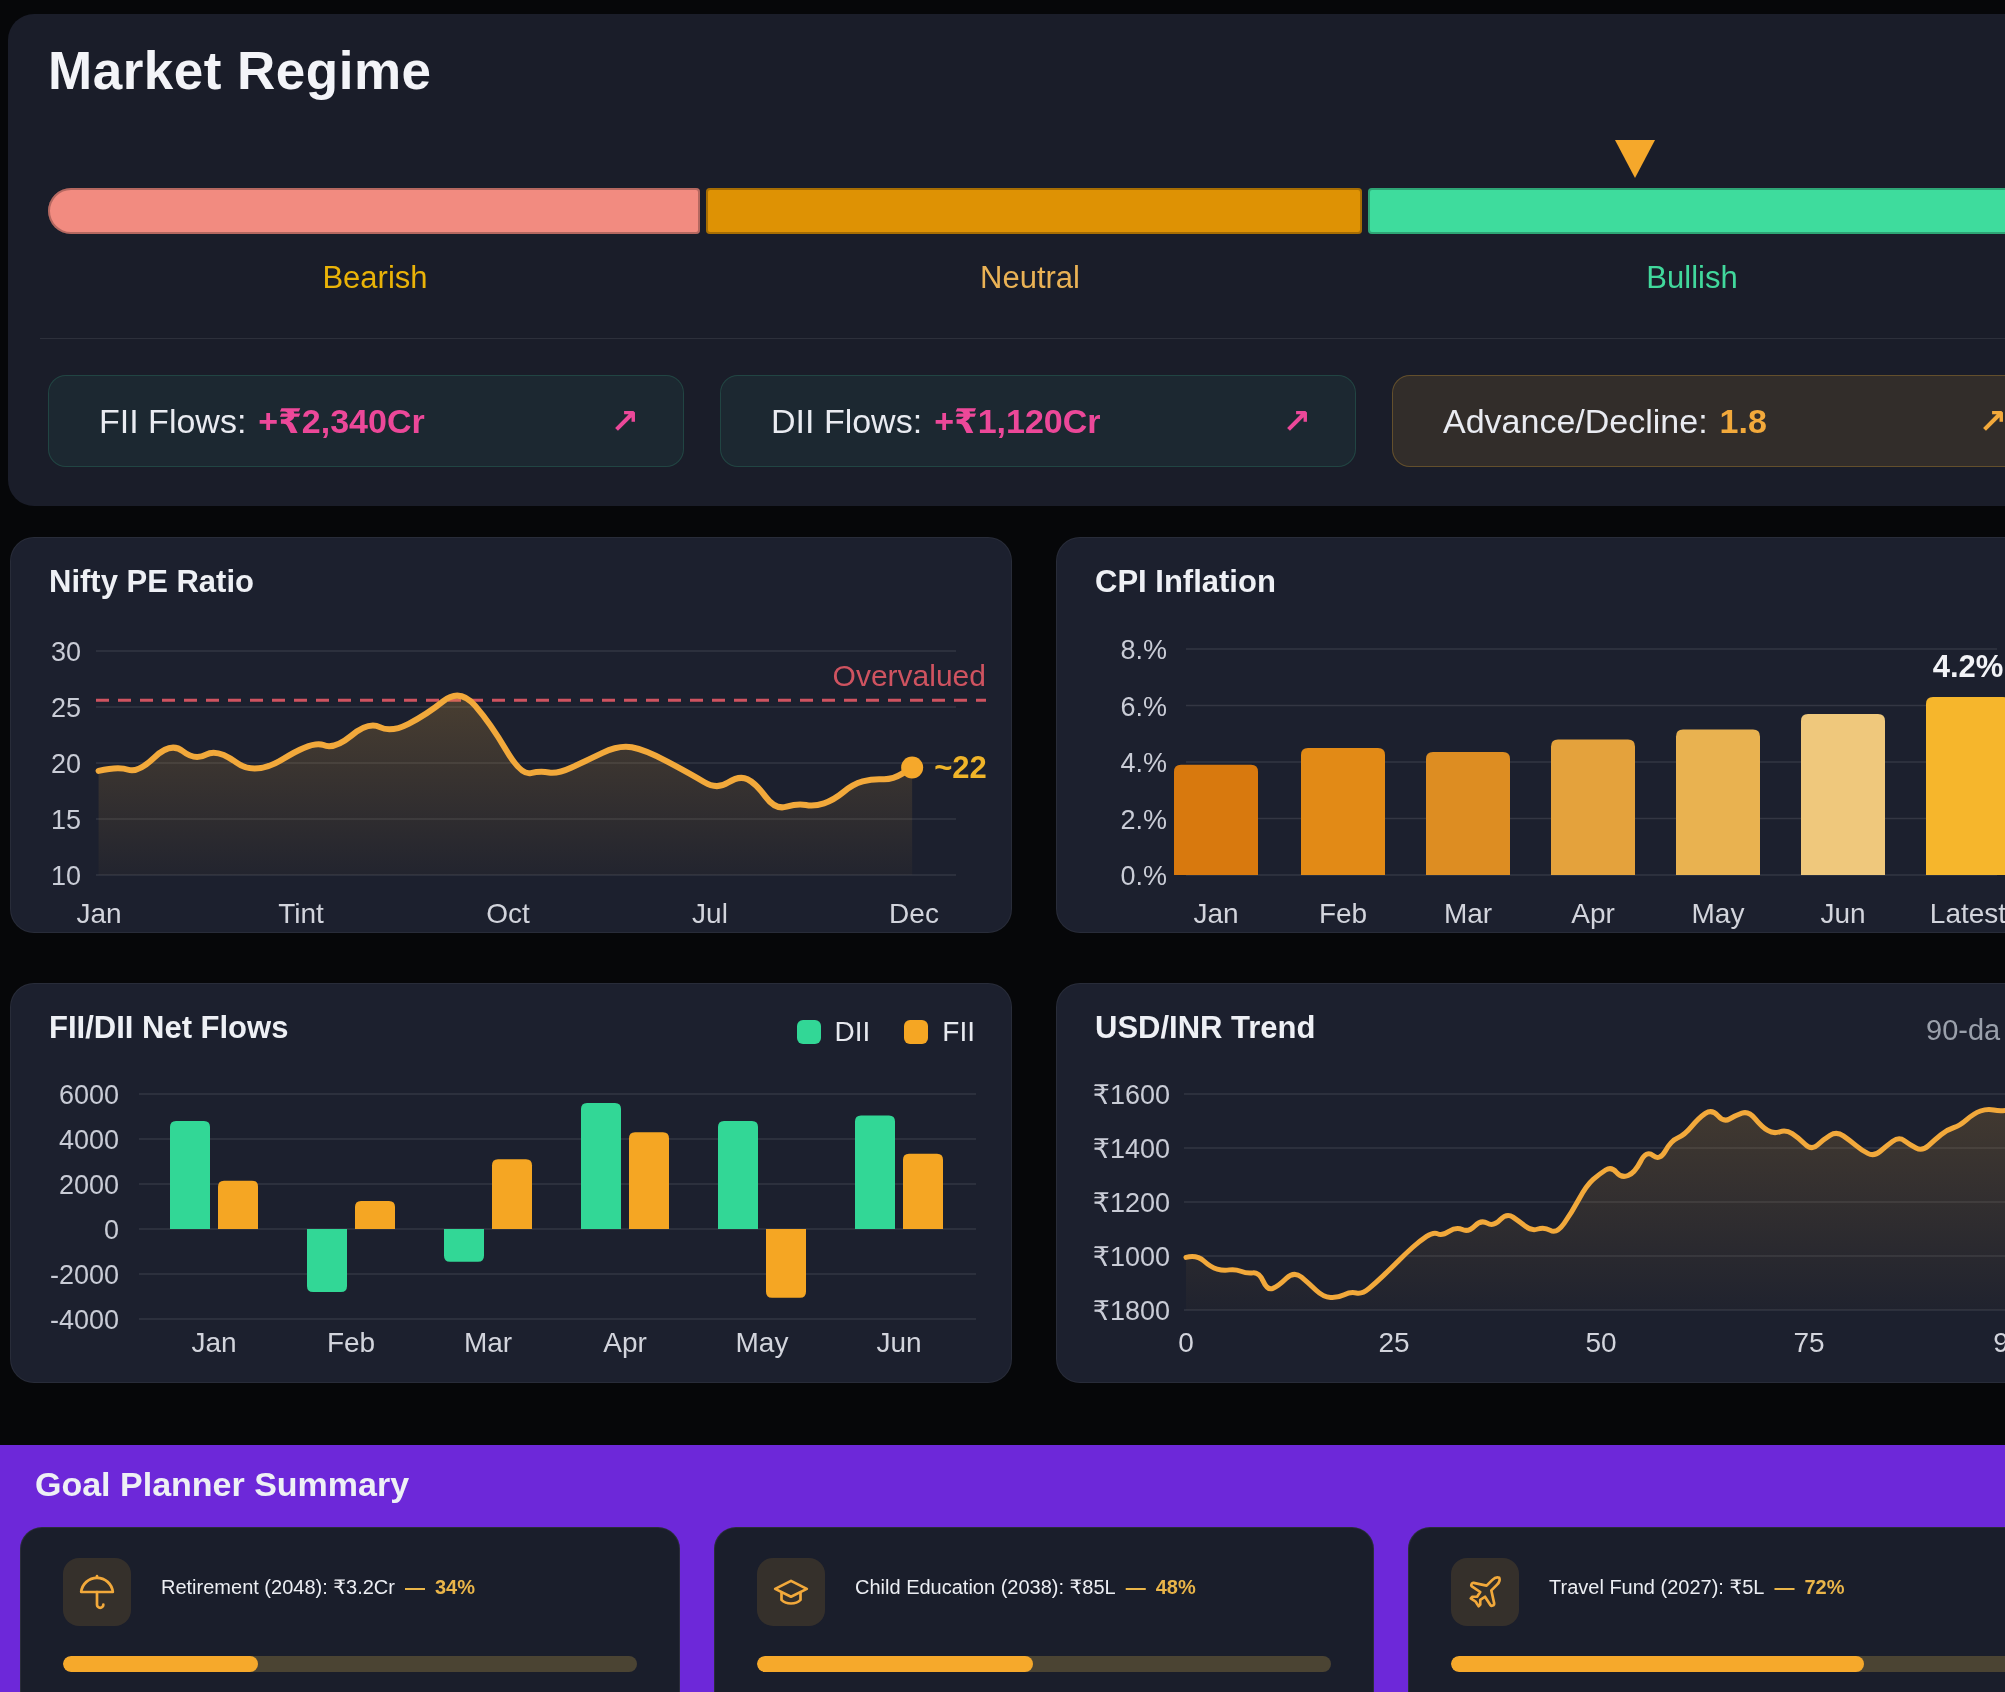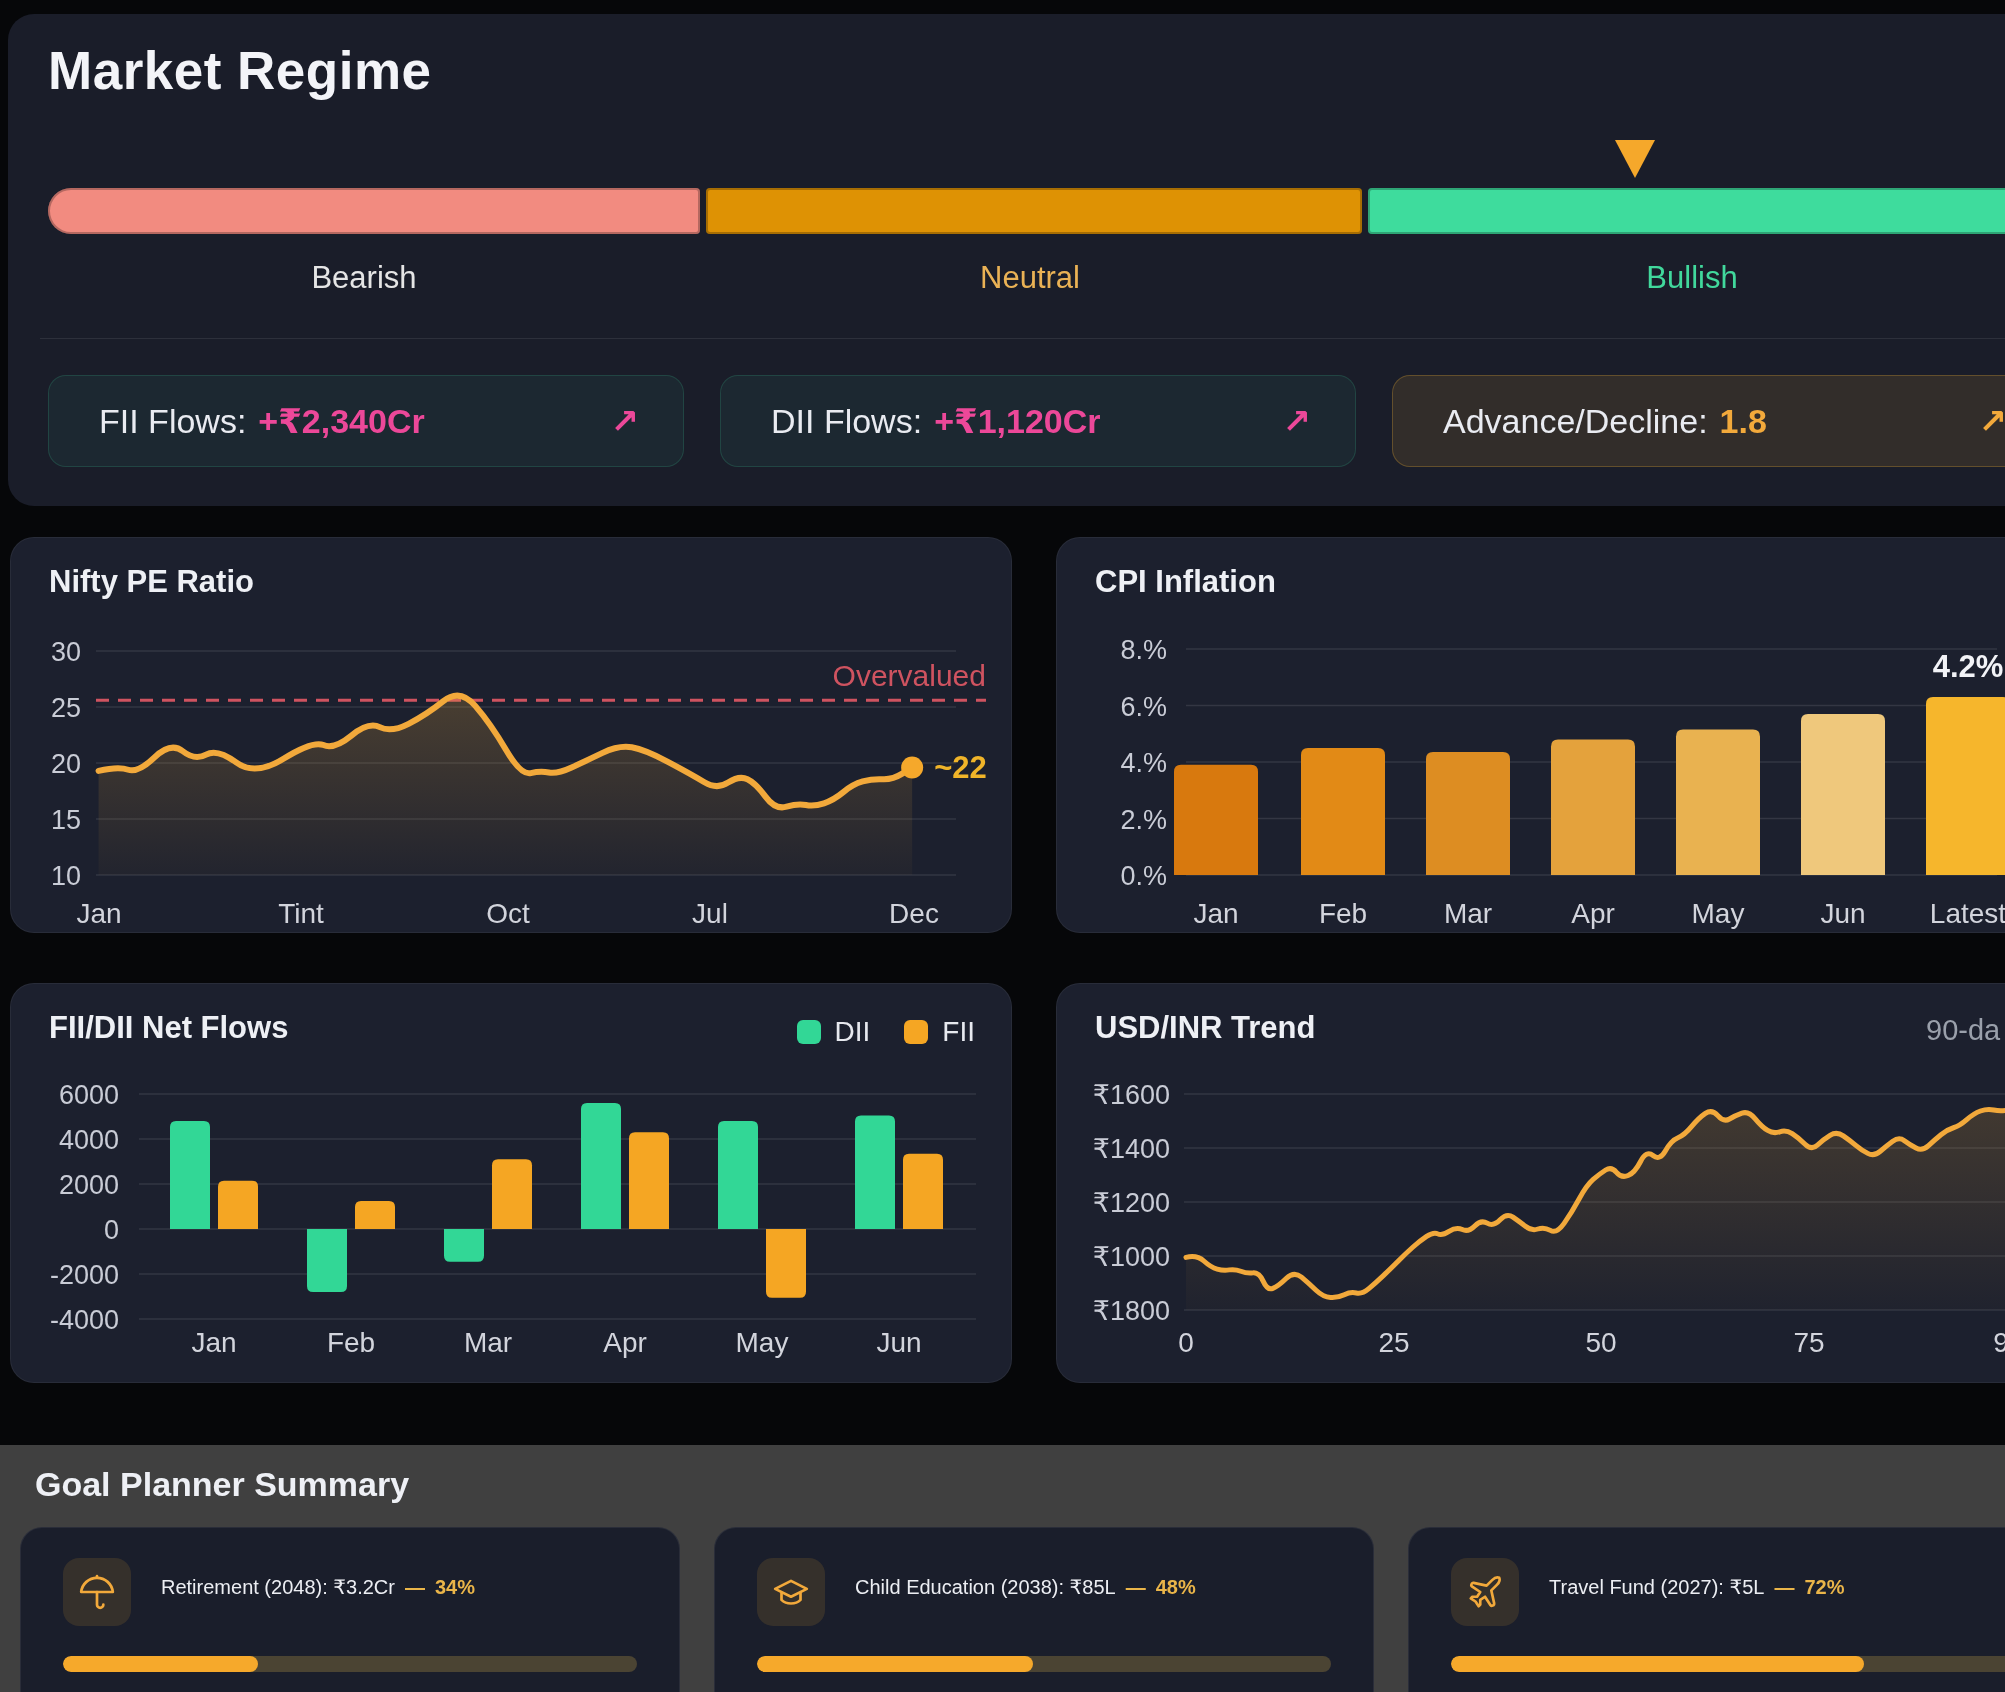--- a/index.html
+++ b/index.html
@@ -37,21 +37,21 @@
   #p-usd{left:1056px;top:983px;width:1010px;height:400px;}
   .panel-title{position:absolute;left:38px;top:26px;font-size:31px;font-weight:700;color:#eef0f5;}
   .panel svg{position:absolute;left:0;top:0;}
   #flows-legend{position:absolute;right:36px;top:32px;display:flex;gap:34px;align-items:center;}
   .legend-item{display:flex;align-items:center;gap:14px;}
   .legend-sq{width:24px;height:24px;border-radius:6px;display:inline-block;}
   .legend-txt{font-size:28px;color:#e7e9ef;}
   #usd-range{position:absolute;left:869px;top:30px;font-size:29px;color:#9aa0ab;white-space:nowrap;}
 
   
-  #goals{position:absolute;left:0;top:1445px;width:2005px;height:247px;background:#404040;}
+  #goals{position:absolute;left:0;top:1445px;width:2005px;height:247px;background:#6d28d9;}
   #goals-title{position:absolute;left:35px;top:20px;font-size:34px;font-weight:700;color:#eef0f5;}
   #goal-cards{position:absolute;left:20px;top:82px;display:flex;gap:34px;}
   .goal-card{position:relative;width:660px;height:200px;background:#1a1e2b;border:1px solid rgba(255,255,255,.07);
     border-radius:22px;box-sizing:border-box;flex:none;}
   .goal-icon-box{position:absolute;left:42px;top:30px;width:68px;height:68px;border-radius:16px;
     background:rgba(240,170,50,.13);display:flex;align-items:center;justify-content:center;}
   .goal-text{position:absolute;left:140px;top:47px;font-size:20px;color:#eceef3;white-space:nowrap;}
   .g-sep{color:#eab549;margin:0 10px;font-weight:700;}
   .g-pct{color:#eab549;font-weight:700;}
   .goal-progress{position:absolute;left:42px;right:42px;top:128px;height:16px;border-radius:8px;background:#4b4433;overflow:hidden;}
@@ -63,21 +63,21 @@
 <div id="stage">
 
   <section id="header">
     <div id="hdr-title">Market Regime</div>
     <div id="gauge-pointer" style="border-top-color: rgb(245, 168, 43);"></div>
     <div id="gauge-bar">
       <div class="gauge-seg s0" style="background: rgb(242, 139, 128);"></div>
       <div class="gauge-seg s1" style="background: rgb(222, 146, 4);"></div>
       <div class="gauge-seg s2" style="background: rgb(62, 220, 157);"></div>
     </div>
-    <span class="gauge-label" style="left: 356px; color: #e5e5e5;">Bearish</span>
+    <span class="gauge-label" style="left: 367px; color: #eab308;">Bearish</span>
     <span class="gauge-label" style="left: 1022px; color: rgb(234, 178, 85);">Neutral</span>
     <span class="gauge-label" style="left: 1684px; color: rgb(65, 216, 156);">Bullish</span>
     <div id="hdr-divider"></div>
     <div id="stat-row">
       <div class="stat-pill green">
         <span><span class="stat-label">FII Flows:</span><span class="stat-val">+₹2,340Cr</span></span>
         <span class="stat-arrow">↗</span>
       </div>
       <div class="stat-pill green">
         <span><span class="stat-label">DII Flows:</span><span class="stat-val">+₹1,120Cr</span></span>

